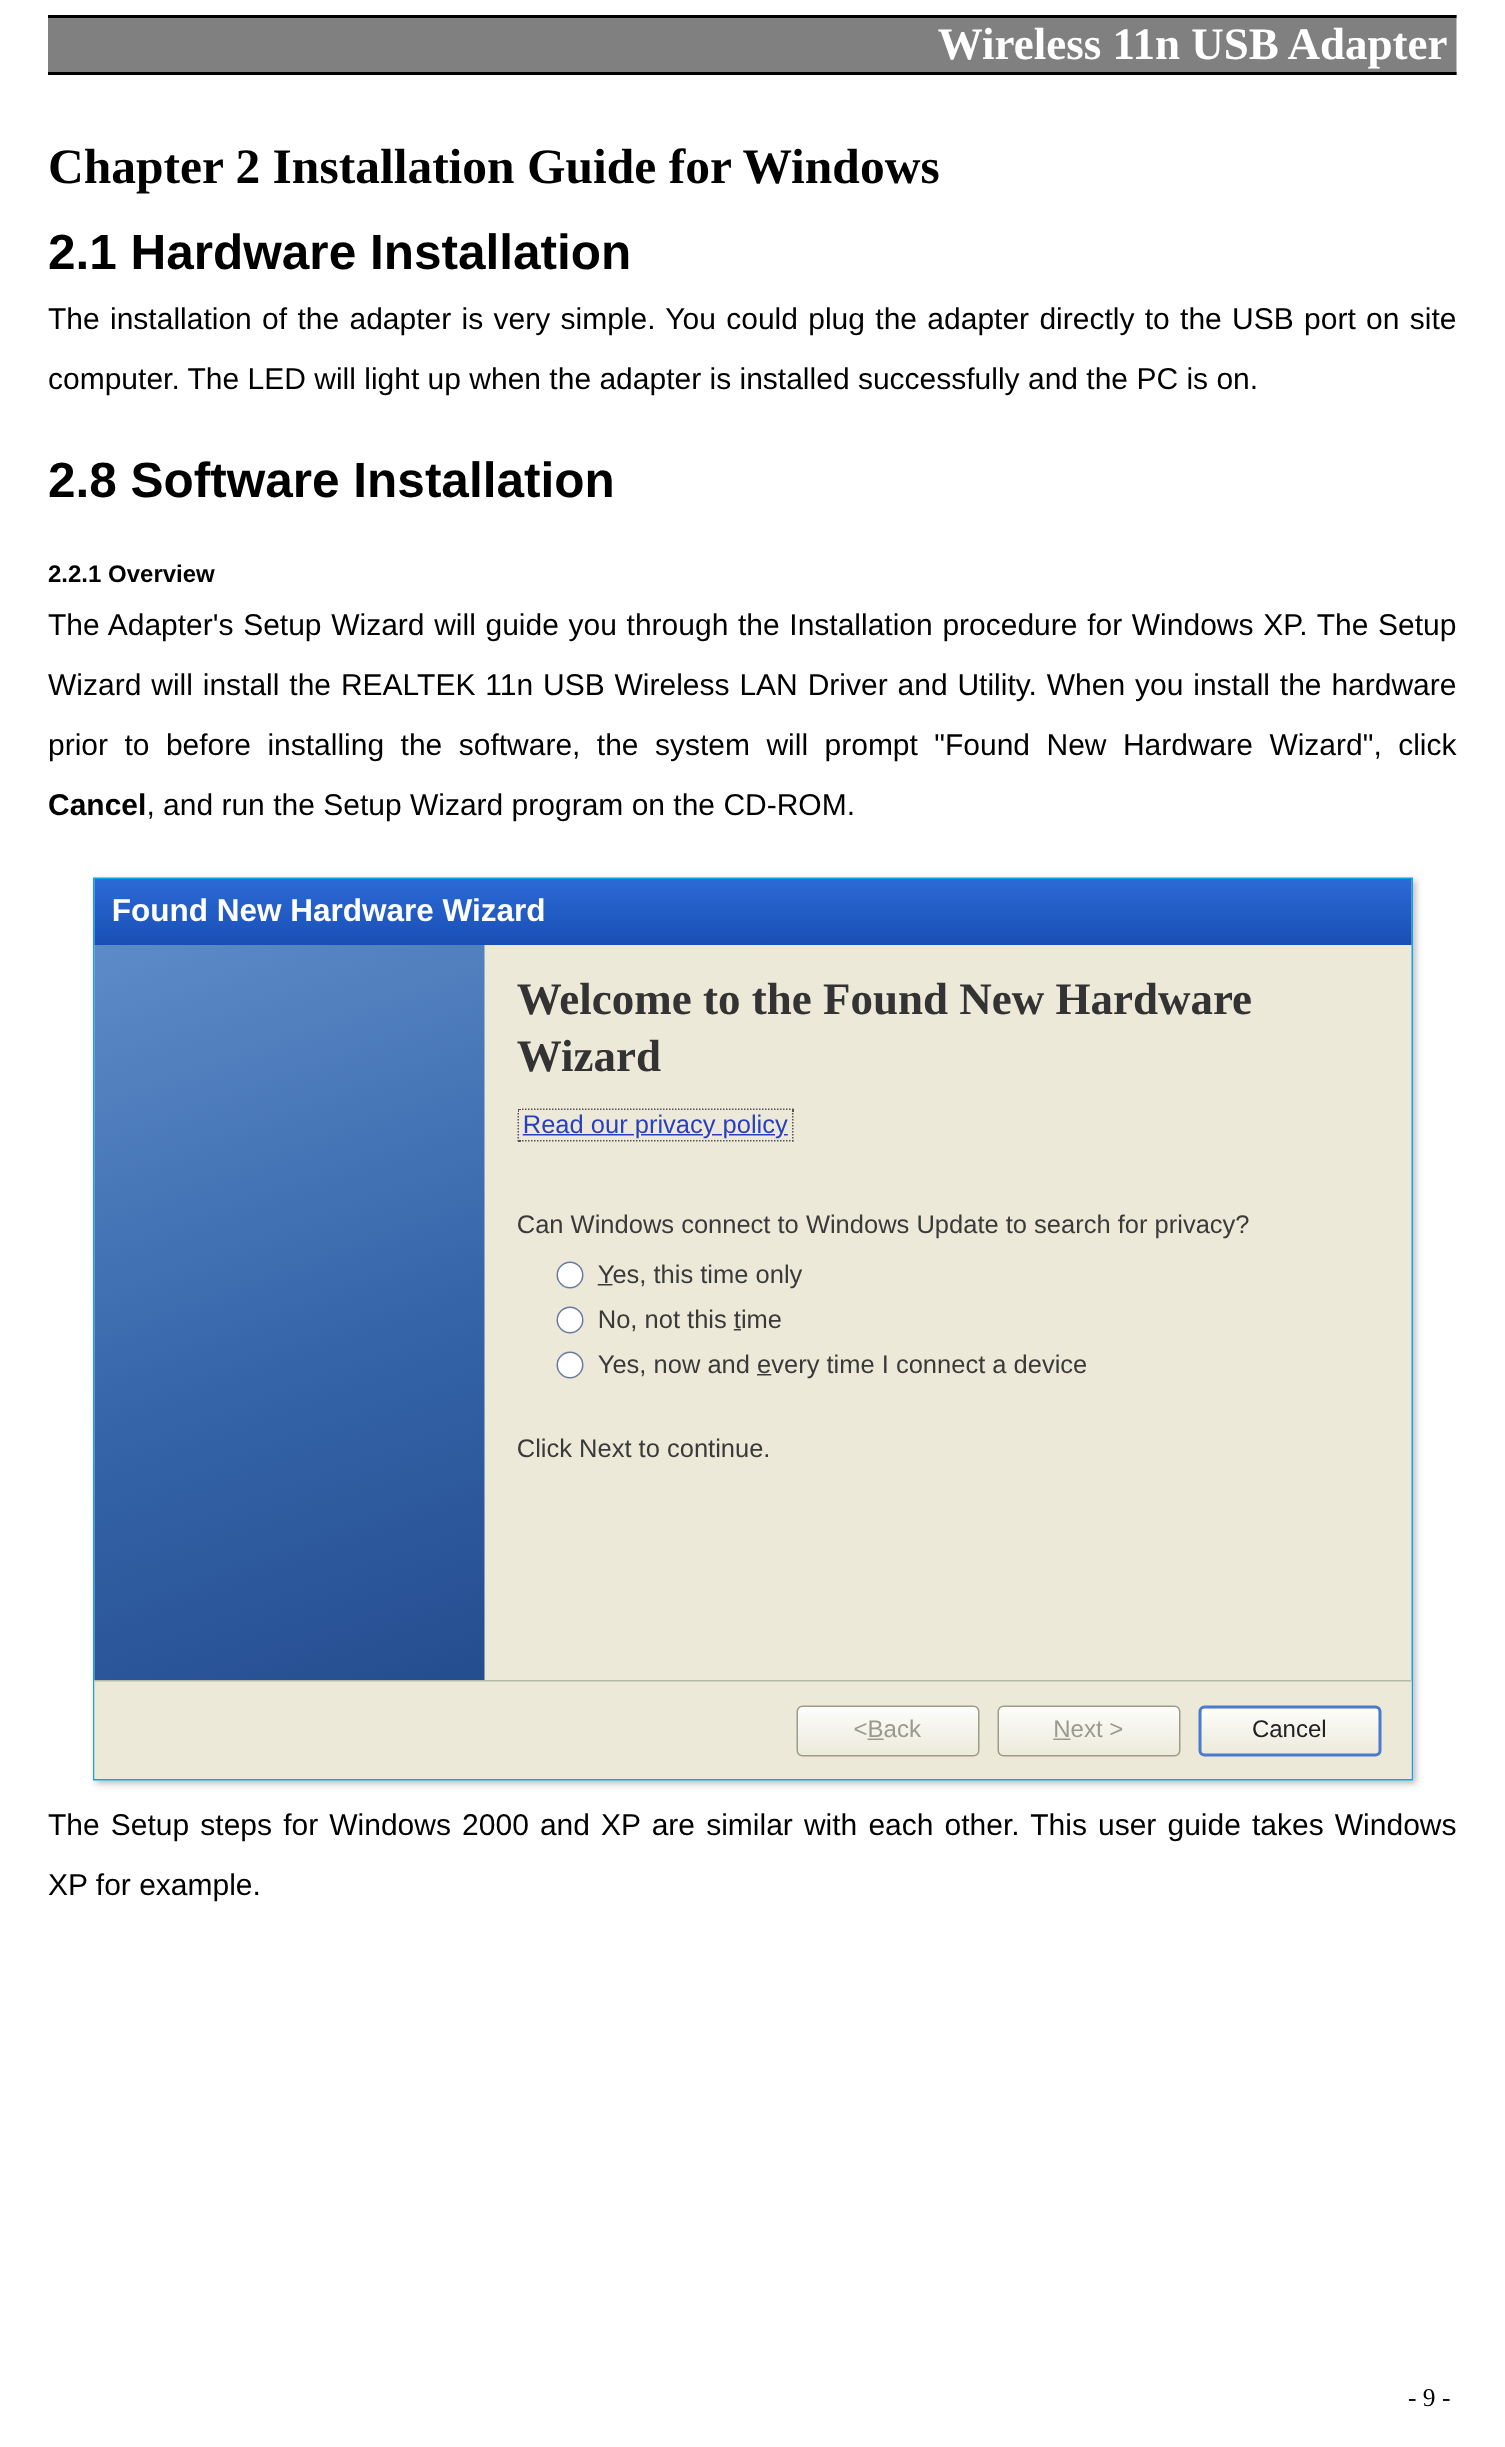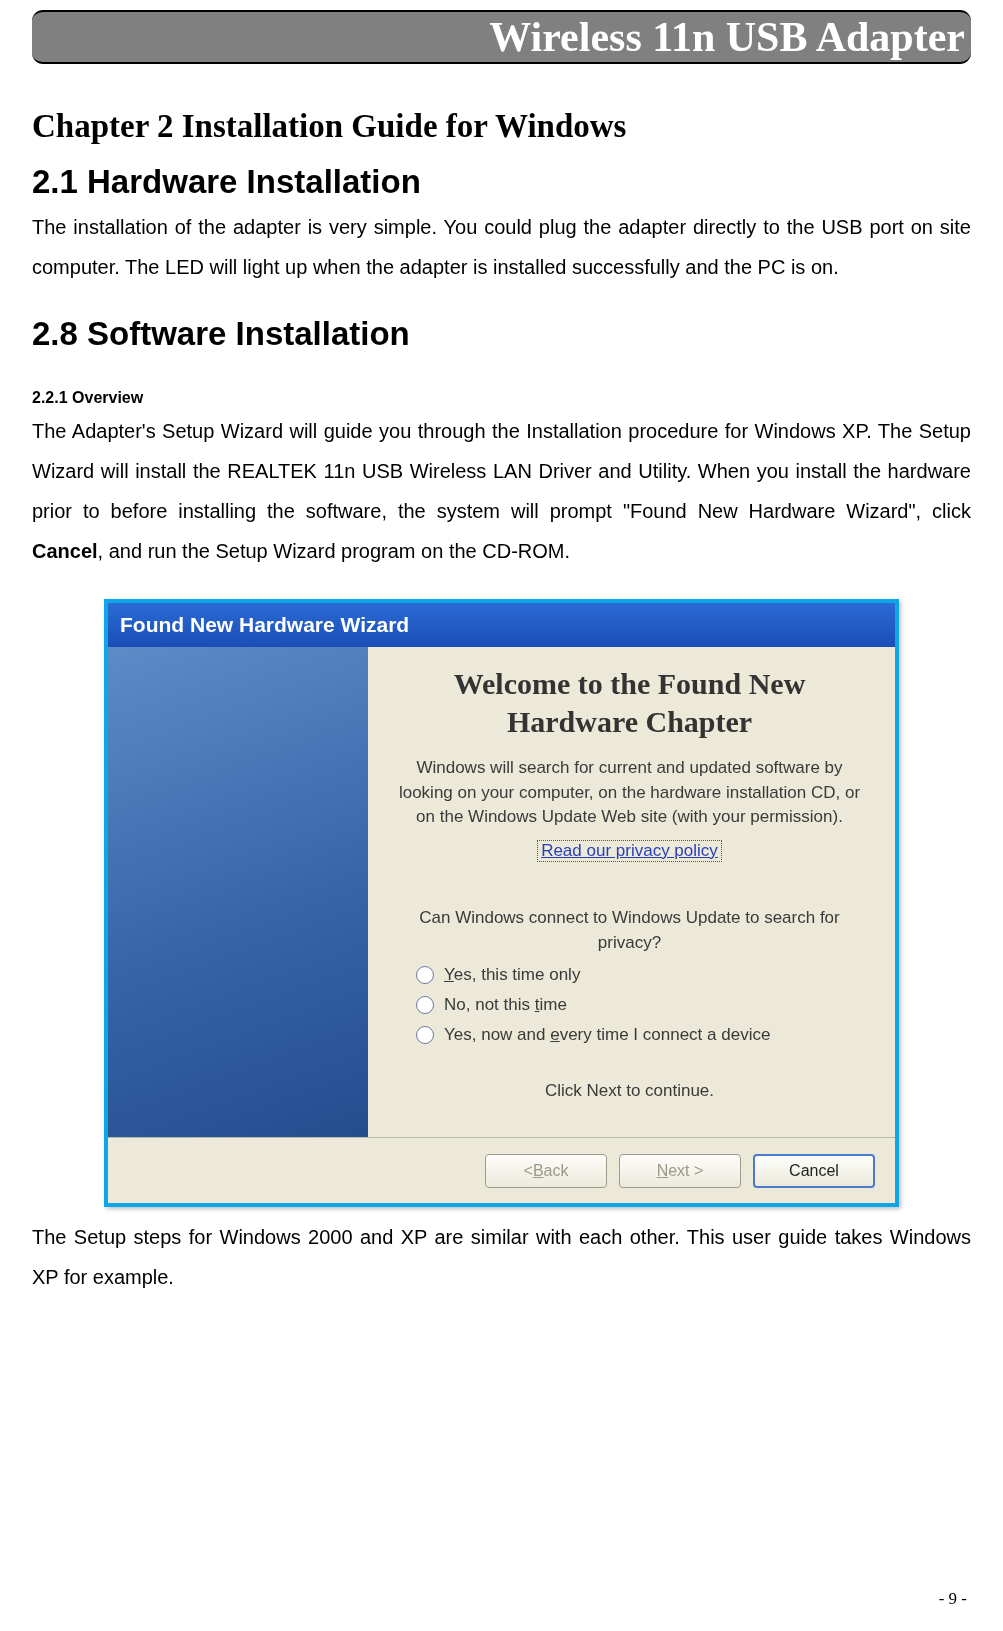--- a/index.html
+++ b/index.html
@@ -11,28 +11,27 @@
       color: #000;
       position: relative;
       padding: 10px 32px 0 32px;
     }
     .header-bar {
       display: flex;
       justify-content: flex-end;
       align-items: center;
       background: #808080;
       color: #fff;
-      font-size: 42px;
+      font-size: 30px;
       font-weight: bold;
       font-family: "Times New Roman", Times, serif;
       padding: 1px 6px 1px 0;
       border-top: 2px solid #000;
       border-bottom: 2px solid #000;
       margin-bottom: 44px;
-      border-radius: 11px;
     }
     .chapter-title {
       font-size: 33px;
       font-weight: bold;
       margin-bottom: 18px;
       font-family: Liberation Serif, serif;
     }
     .section-title {
       font-size: 33px;
       font-weight: bold;
@@ -55,25 +54,24 @@
     .bold-inline { font-weight: bold; }
     .dialog-wrap {
       display: flex;
       justify-content: center;
       margin: 6px 0 10px 0;
     }
     .dialog-shadow {
       filter: drop-shadow(2px 2px 2px rgba(0,0,0,.25));
     }
     .dialog {
-      width: 795px;
-      border: 4px solid #0ea5e9;
+      width: 880px;
+      border: 1px solid #0ea5e9;
       background: #ece9d8;
       font-family: Tahoma, Arial, sans-serif;
-      text-align: center;
     }
     .titlebar {
       height: 44px;
       background: linear-gradient(#2b6bd6, #1a4eb5);
       display: flex;
       align-items: center;
       padding: 0 12px;
       font-weight: bold;
       color: #fff;
       font-size: 21px;
@@ -191,22 +189,21 @@
 
 <div class="dialog-wrap">
   <div class="dialog-shadow">
     <div class="dialog">
       <div class="titlebar">
         <span>Found New Hardware Wizard</span>
       </div>
       <div class="dialog-body">
         <div class="left-panel"></div>
         <div class="right-panel">
-          <div class="right-title">Welcome to the Found New Hardware Chapter</div>
-          <div class="right-para">Windows will search for current and updated software by looking on your computer, on the hardware installation CD, or on the Windows Update Web site (with your permission).</div>
+          <div class="right-title">Welcome to the Found New Hardware Wizard</div>
           <span class="privacy-link">Read our privacy policy</span>
           <div class="right-para" style="margin-top:20px;">Can Windows connect to Windows Update to search for privacy?</div>
           <div class="radio-group">
             <label class="radio-row">
               <span class="radio"></span>
               <span><span class="ul">Y</span><span>es, this time only</span></span>
             </label>
             <label class="radio-row">
               <span class="radio"></span>
               <span><span>No, not this </span><span class="ul">t</span><span>ime</span></span>

